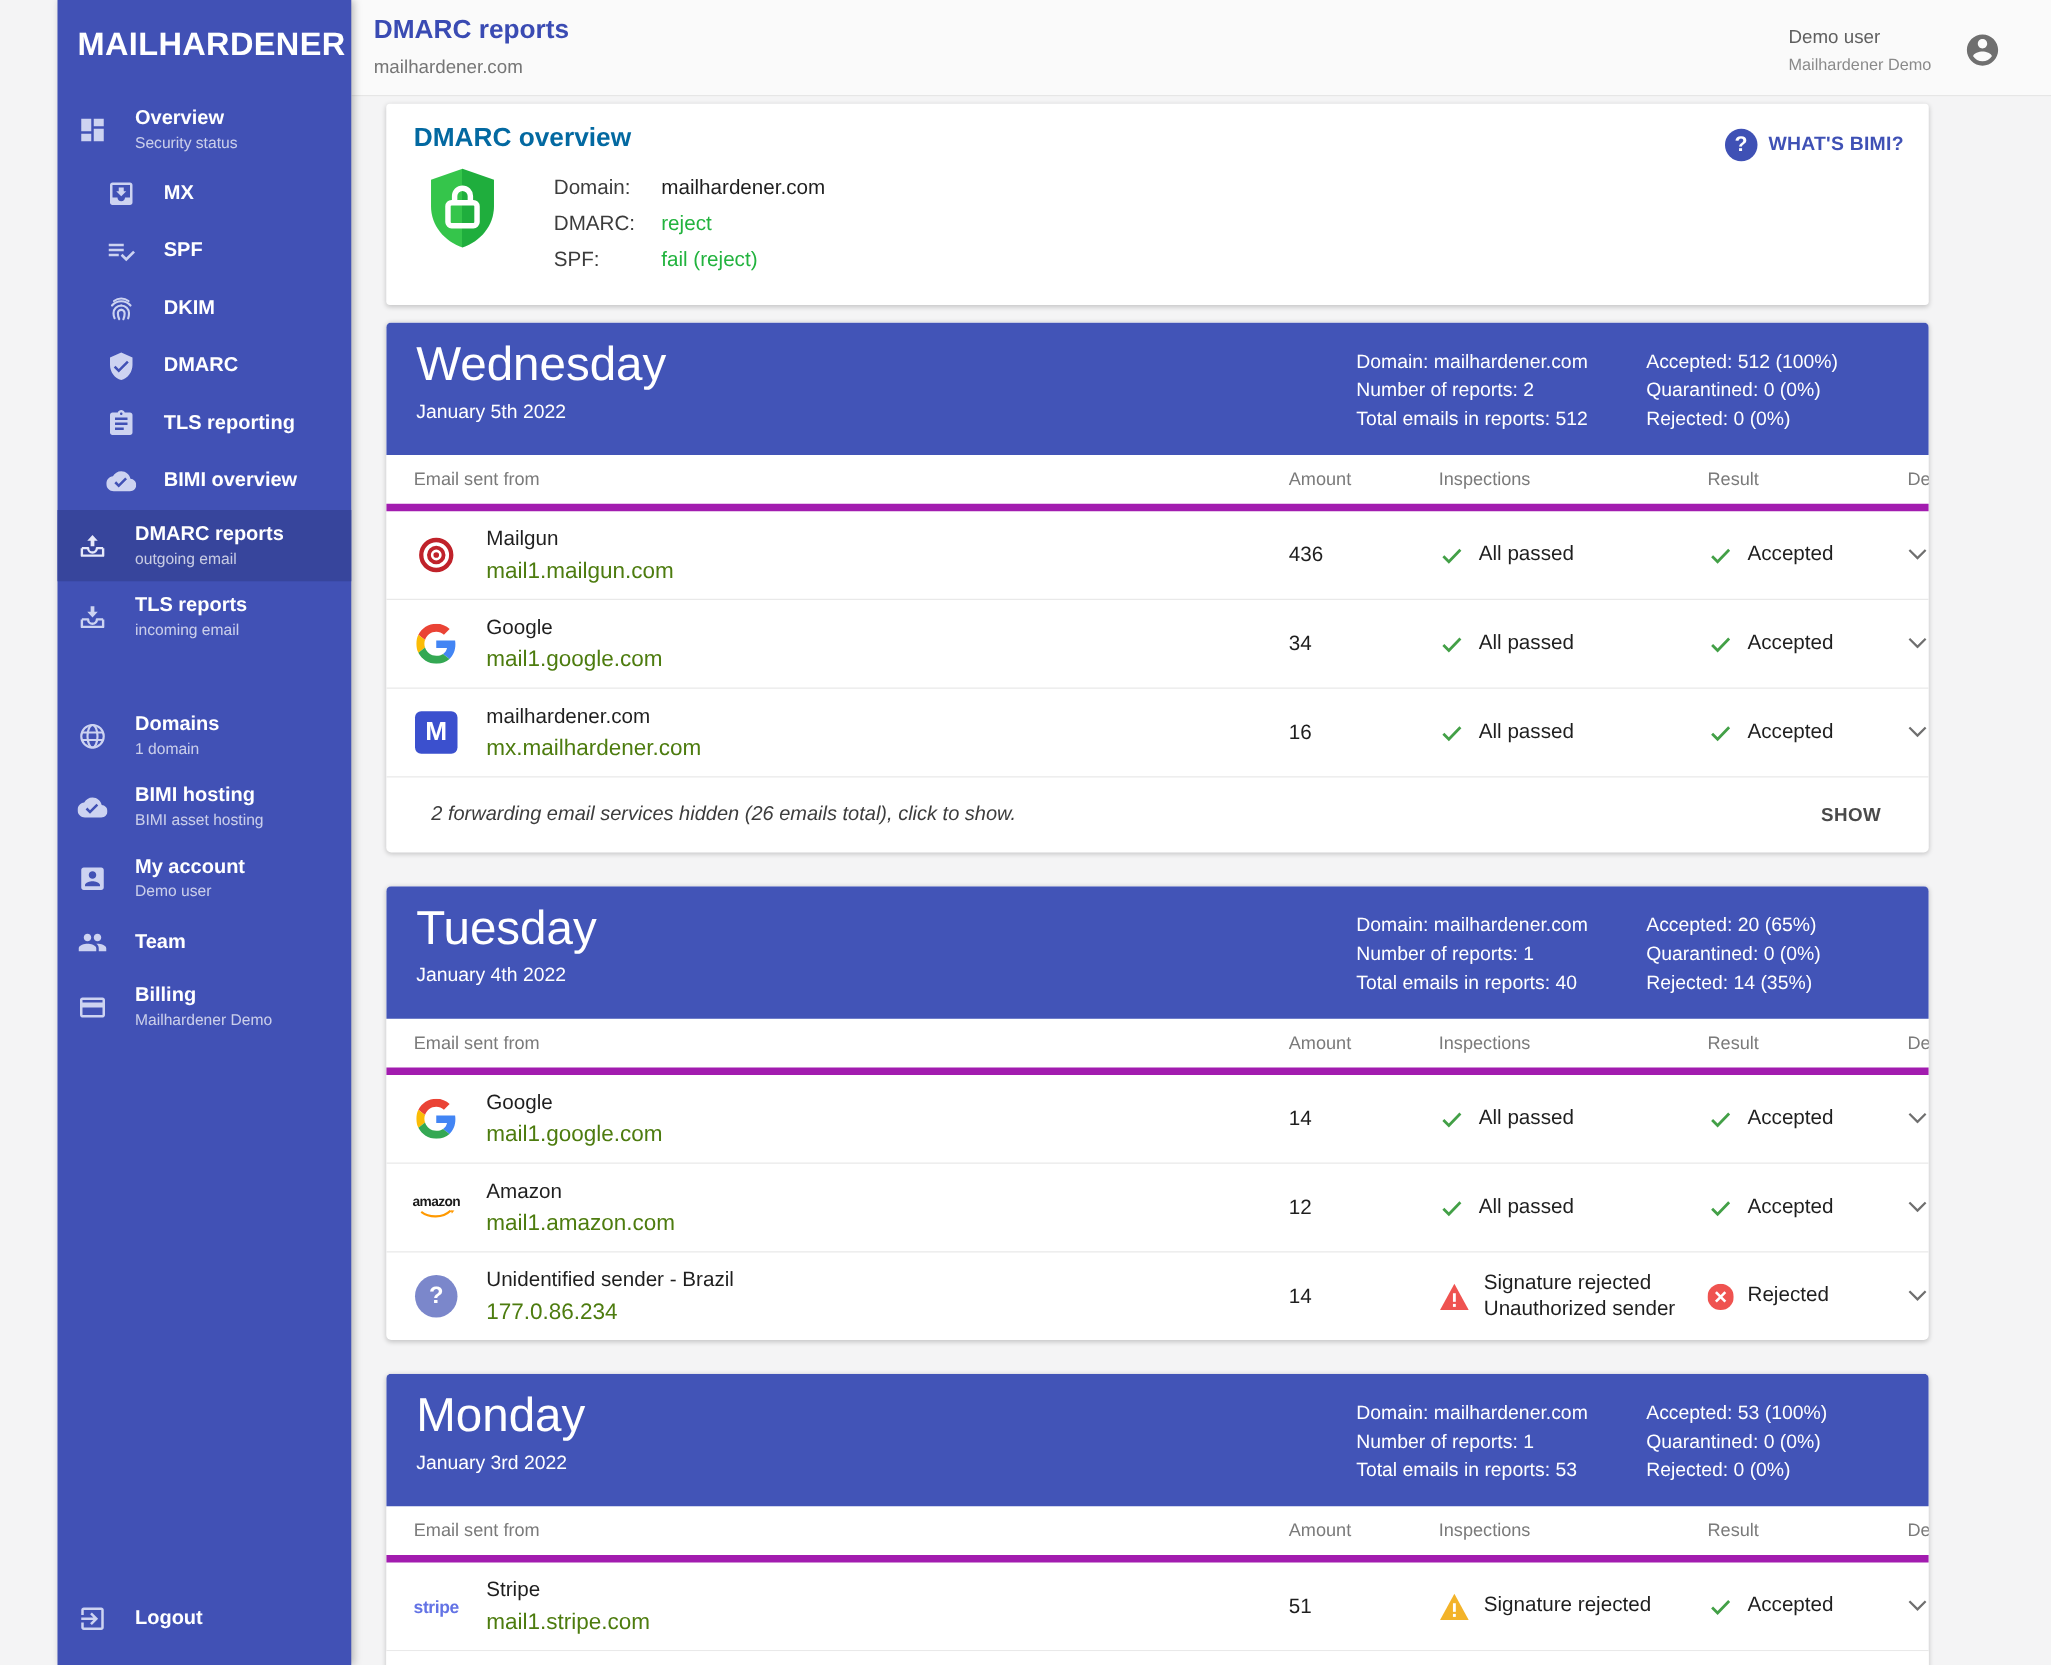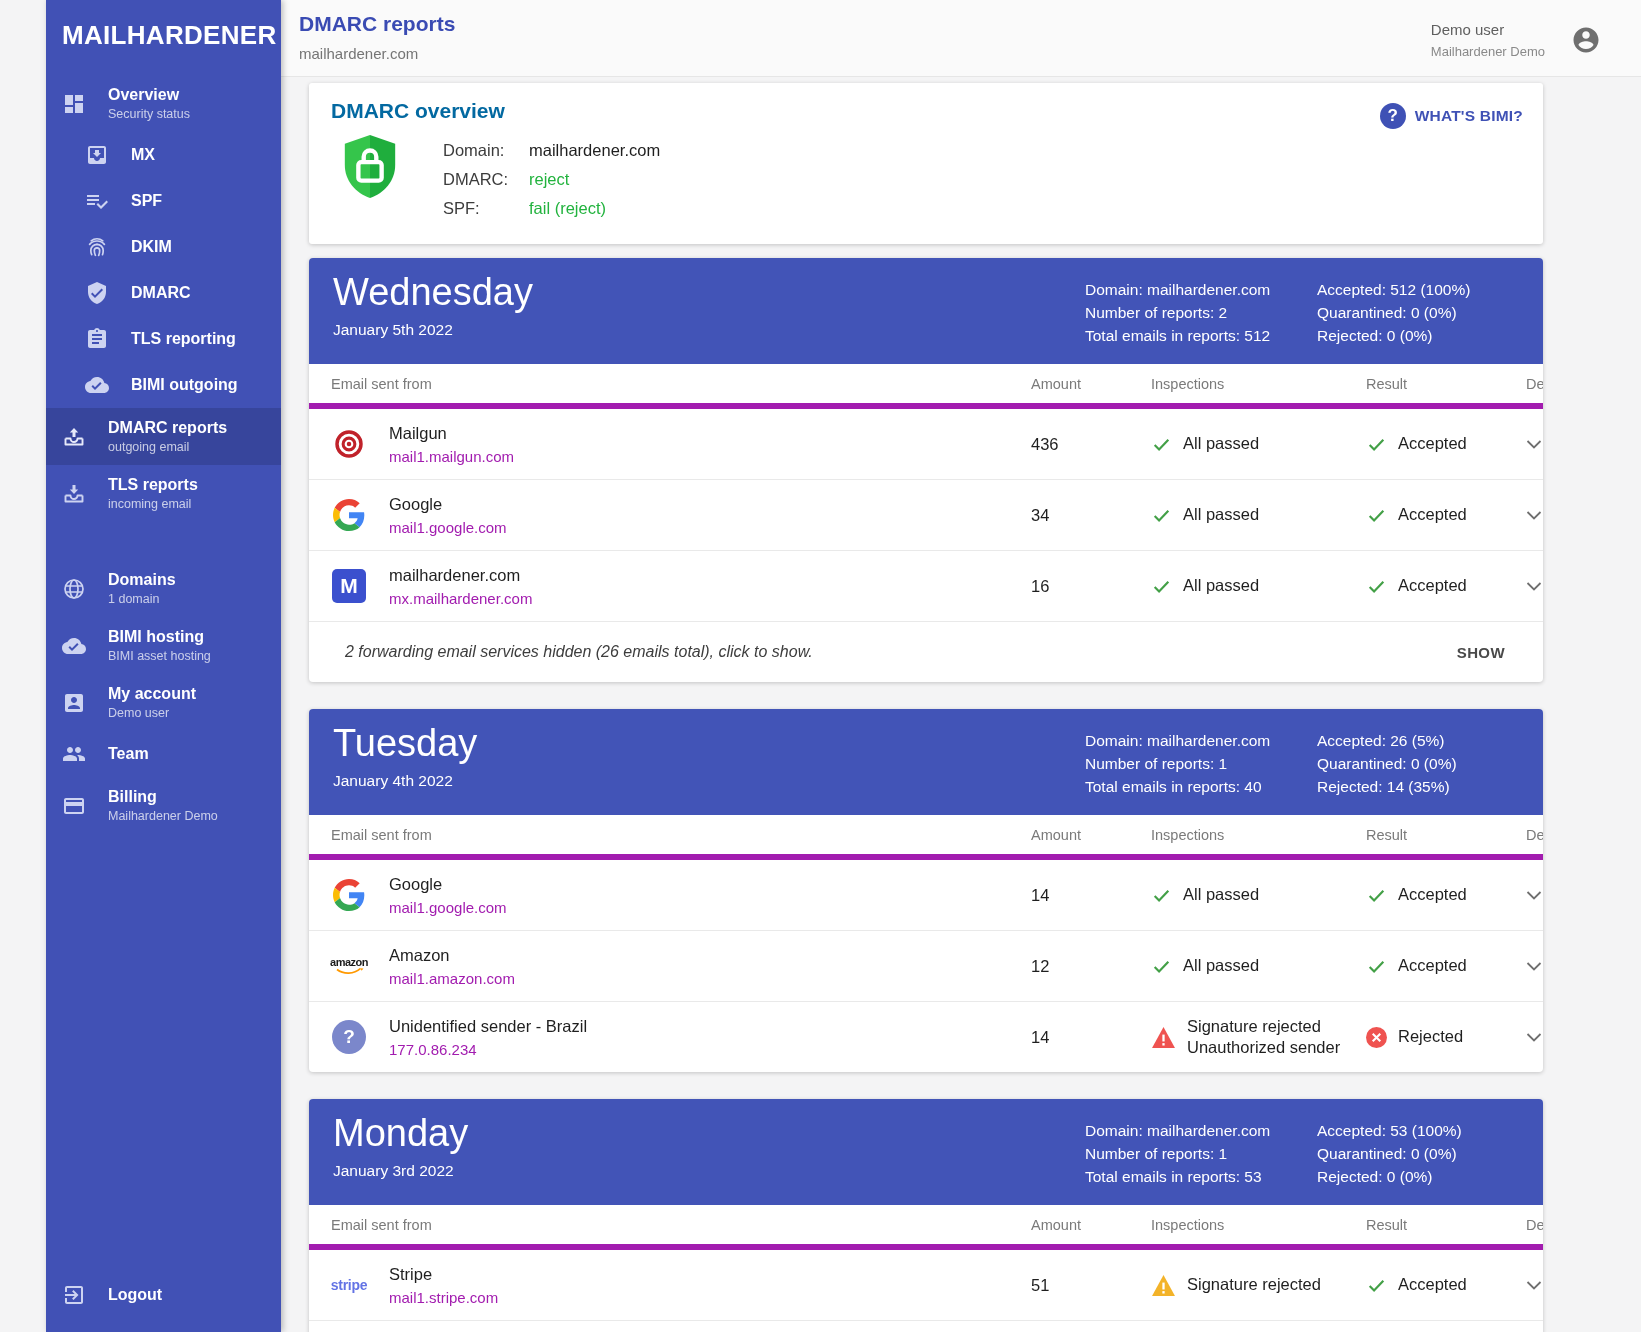--- a/index.html
+++ b/index.html
@@ -58,21 +58,21 @@
   .band-col{width:232px;}
   .band-col.c2{width:186px;}
   .thead,.trow{display:grid;grid-template-columns:700px 120px 215px 160px 1fr;align-items:center;padding:0 22px;}
   .thead{height:39px;color:#7a7a7a;font-size:14.5px;border-bottom:6px solid #a21caf;}
   .thead .right{text-align:right;}
   .trow{min-height:70px;border-bottom:1px solid #e9e9e9;}
   .trow:last-child{border-bottom:none;}
   .sender{display:flex;align-items:center;gap:22px;}
   .sicon{width:36px;height:36px;flex:0 0 36px;display:flex;align-items:center;justify-content:center;flex-direction:column;}
   .sname{font-size:16.5px;color:#1f1f1f;}
-  .sdomain{font-size:15px;color:#a21caf;margin-top:5px;}
+  .sdomain{font-size:18px;color:#4d7c0f;margin-top:5px;}
   .amount{font-size:16.5px;color:#1f1f1f;}
   .insp{display:flex;align-items:center;gap:11px;font-size:16.5px;color:#1f1f1f;line-height:1.3;}
   .details-cell{text-align:right;padding-right:6px;}
   .chev{cursor:pointer;}
   .tfoot{display:flex;justify-content:space-between;align-items:center;height:60px;padding:0 36px;border-top:0;}
   .note{font-style:italic;font-size:16px;color:#3d3d3d;cursor:pointer;}
   .show-btn{font-weight:bold;font-size:15px;color:#4a4a4a;letter-spacing:.4px;cursor:pointer;padding:8px 2px;}
   .m-badge{width:34px;height:34px;border-radius:5px;background:#3b50ce;color:#fff;font-weight:bold;font-size:21px;
     display:flex;align-items:center;justify-content:center;}
   .q-badge{width:34px;height:34px;border-radius:50%;background:#7b87cb;color:#fff;font-weight:bold;font-size:19px;
@@ -148,21 +148,21 @@
     <div class="nav-text">
         <div class="label">TLS reporting</div>
       </div>
   </div>
 
   <div class="nav-item child">
     <svg class="nav-icon" viewBox="0 0 24 24">
         <path fill="currentColor" d="M19.35 10.04C18.67 6.59 15.64 4 12 4 9.11 4 6.6 5.64 5.35 8.04 2.34 8.36 0 10.91 0 14c0 3.31 2.69 6 6 6h13c2.76 0 5-2.24 5-5 0-2.64-2.05-4.78-4.65-4.96zM10 17l-3.5-3.5 1.41-1.41L10 14.17 15.18 9l1.41 1.41L10 17z"></path>
       </svg>
     <div class="nav-text">
-        <div class="label">BIMI outgoing</div>
+        <div class="label">BIMI overview</div>
       </div>
   </div>
 
   <div class="nav-item two active">
     <svg class="nav-icon" viewBox="0 0 24 24">
         <g fill="none" stroke="currentColor" stroke-width="1.9" stroke-linejoin="round">
           <path d="M3.5 13.5v6h17v-6"></path>
           <path d="M3.5 13.5h5a3.5 3.5 0 0 0 7 0h5"></path>
         </g>
         <path fill="currentColor" d="M12 3l-4.2 4.6h2.7V12h3V7.6h2.7z"></path>
@@ -435,21 +435,21 @@
           <div class="day-name">Tuesday</div>
           <div class="day-date">January 4th 2022</div>
         </div>
         <div class="band-stats">
           <div class="band-col">
             <div>Domain: mailhardener.com</div>
             <div>Number of reports: 1</div>
             <div>Total emails in reports: 40</div>
           </div>
           <div class="band-col c2">
-            <div>Accepted: 26 (5%)</div>
+            <div>Accepted: 20 (65%)</div>
             <div>Quarantined: 0 (0%)</div>
             <div>Rejected: 14 (35%)</div>
           </div>
         </div>
       </div>
       <div class="thead">
         <div>Email sent from</div>
         <div>Amount</div>
         <div>Inspections</div>
         <div>Result</div>

